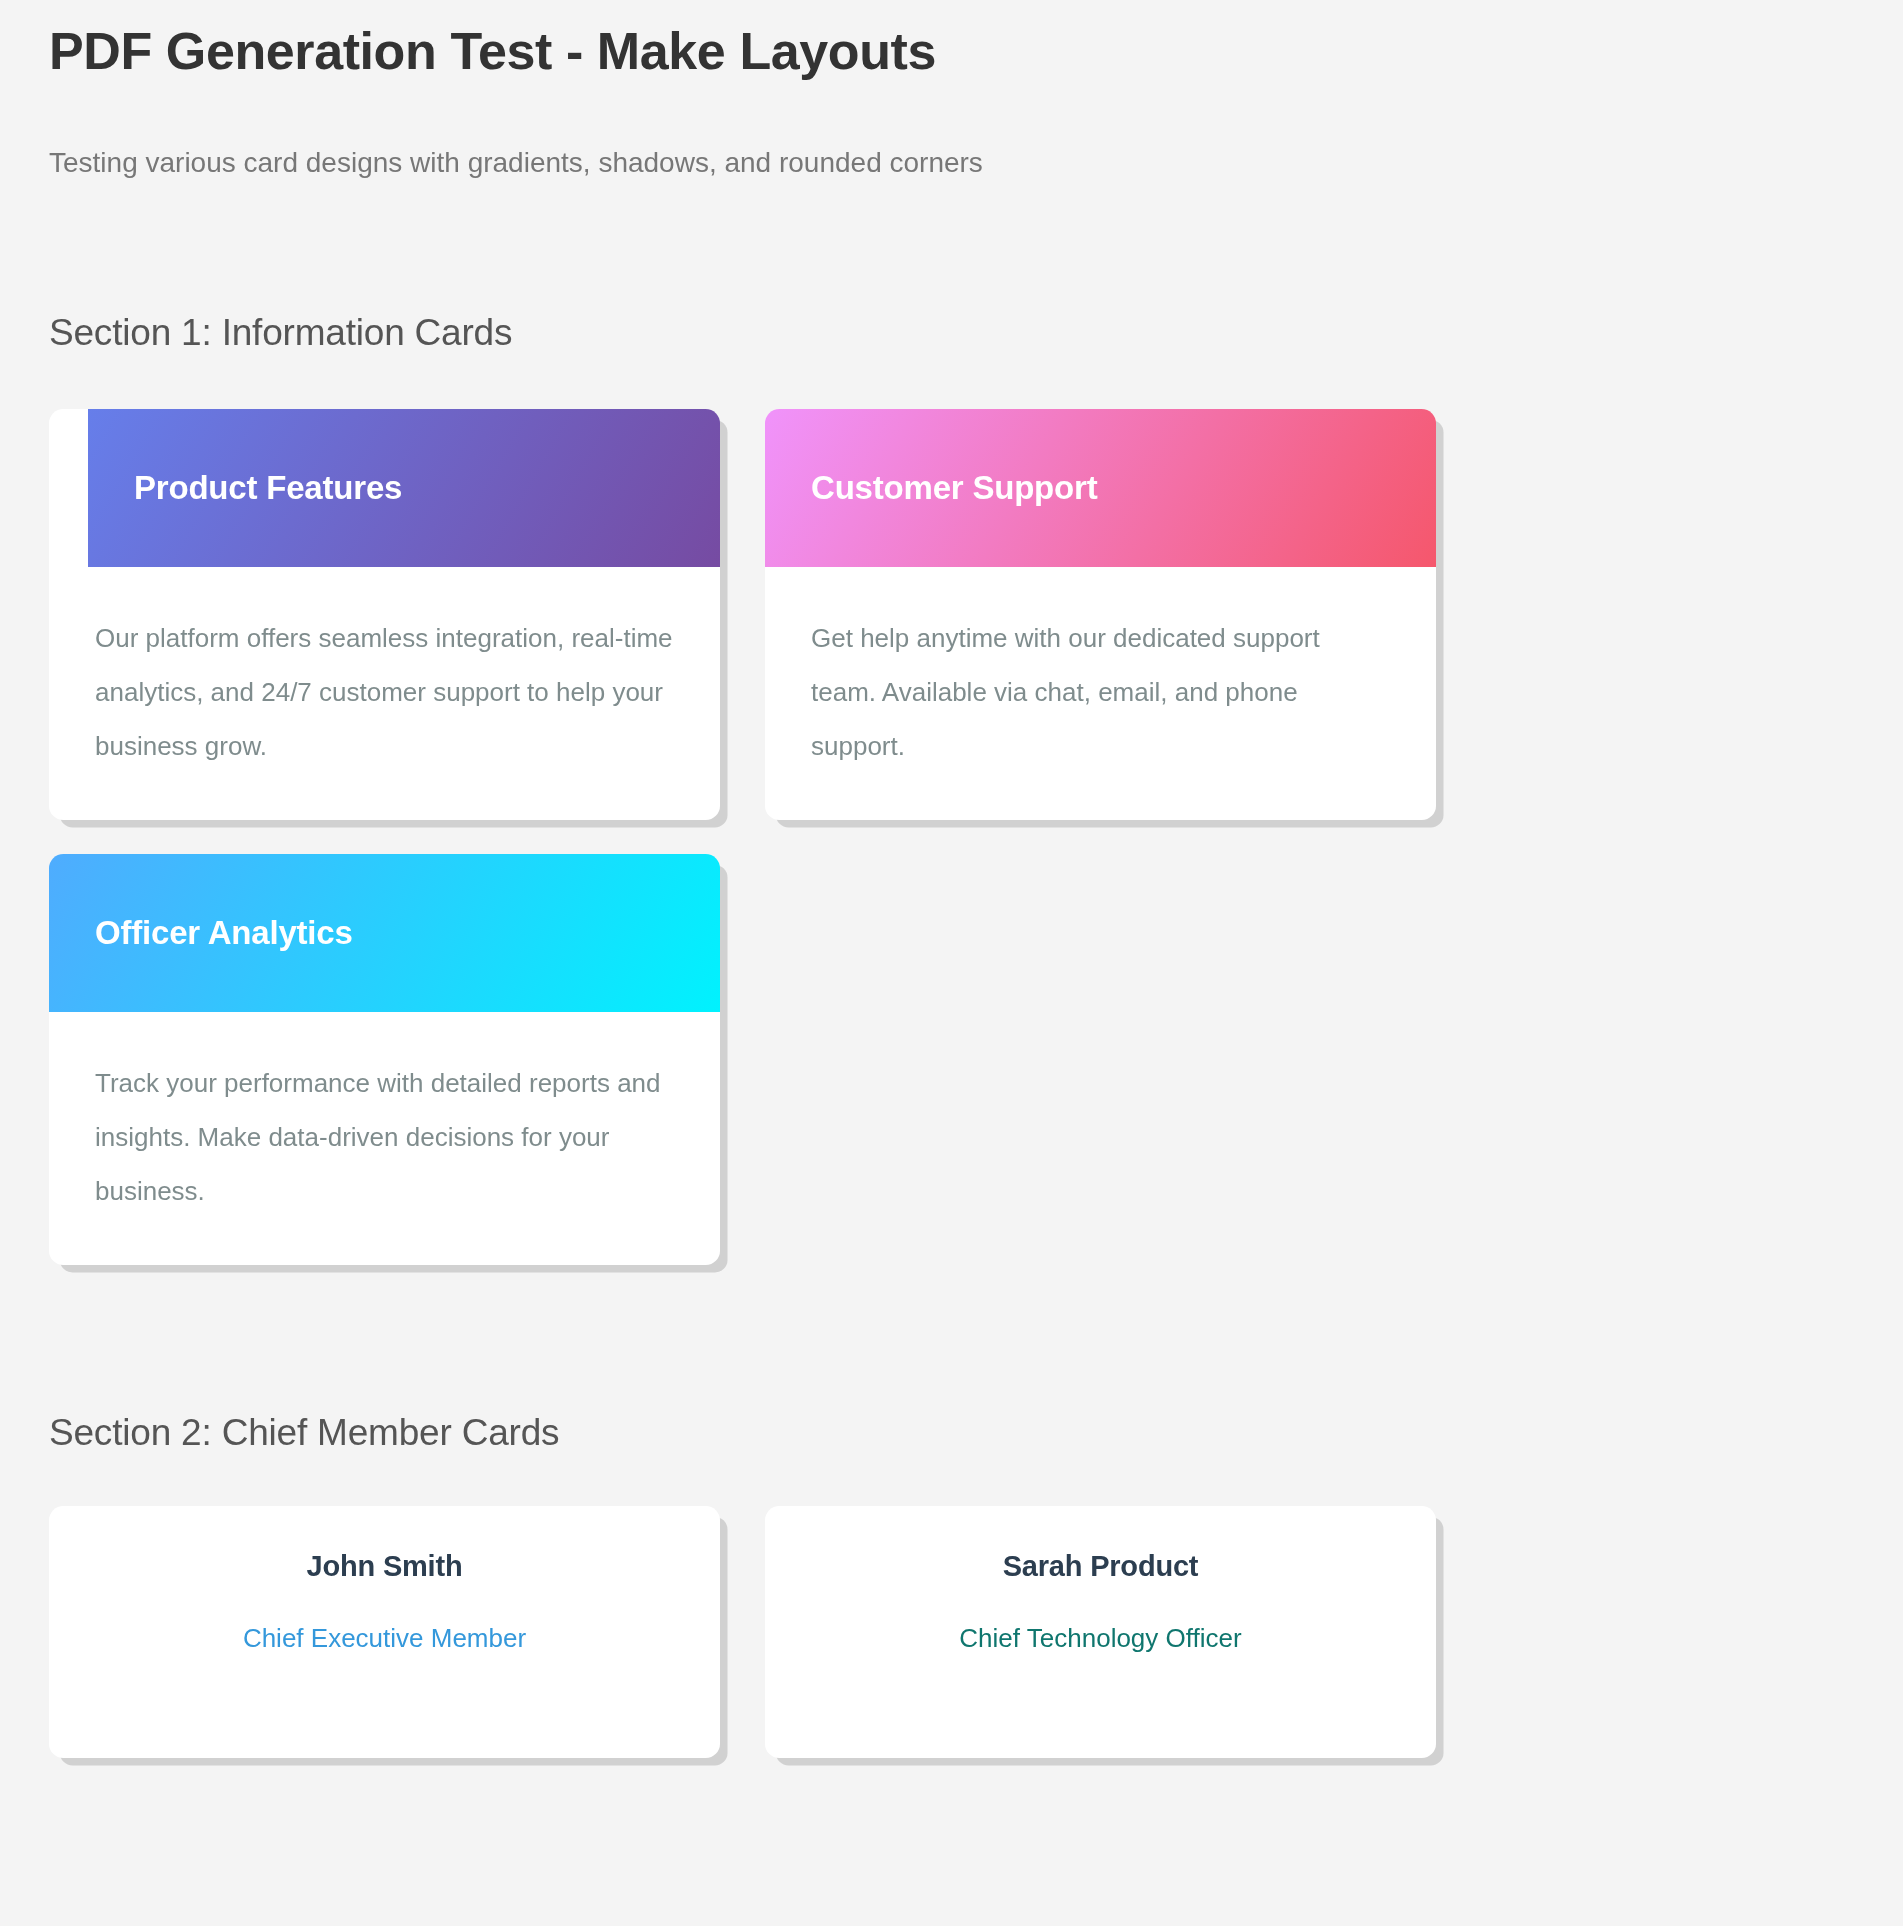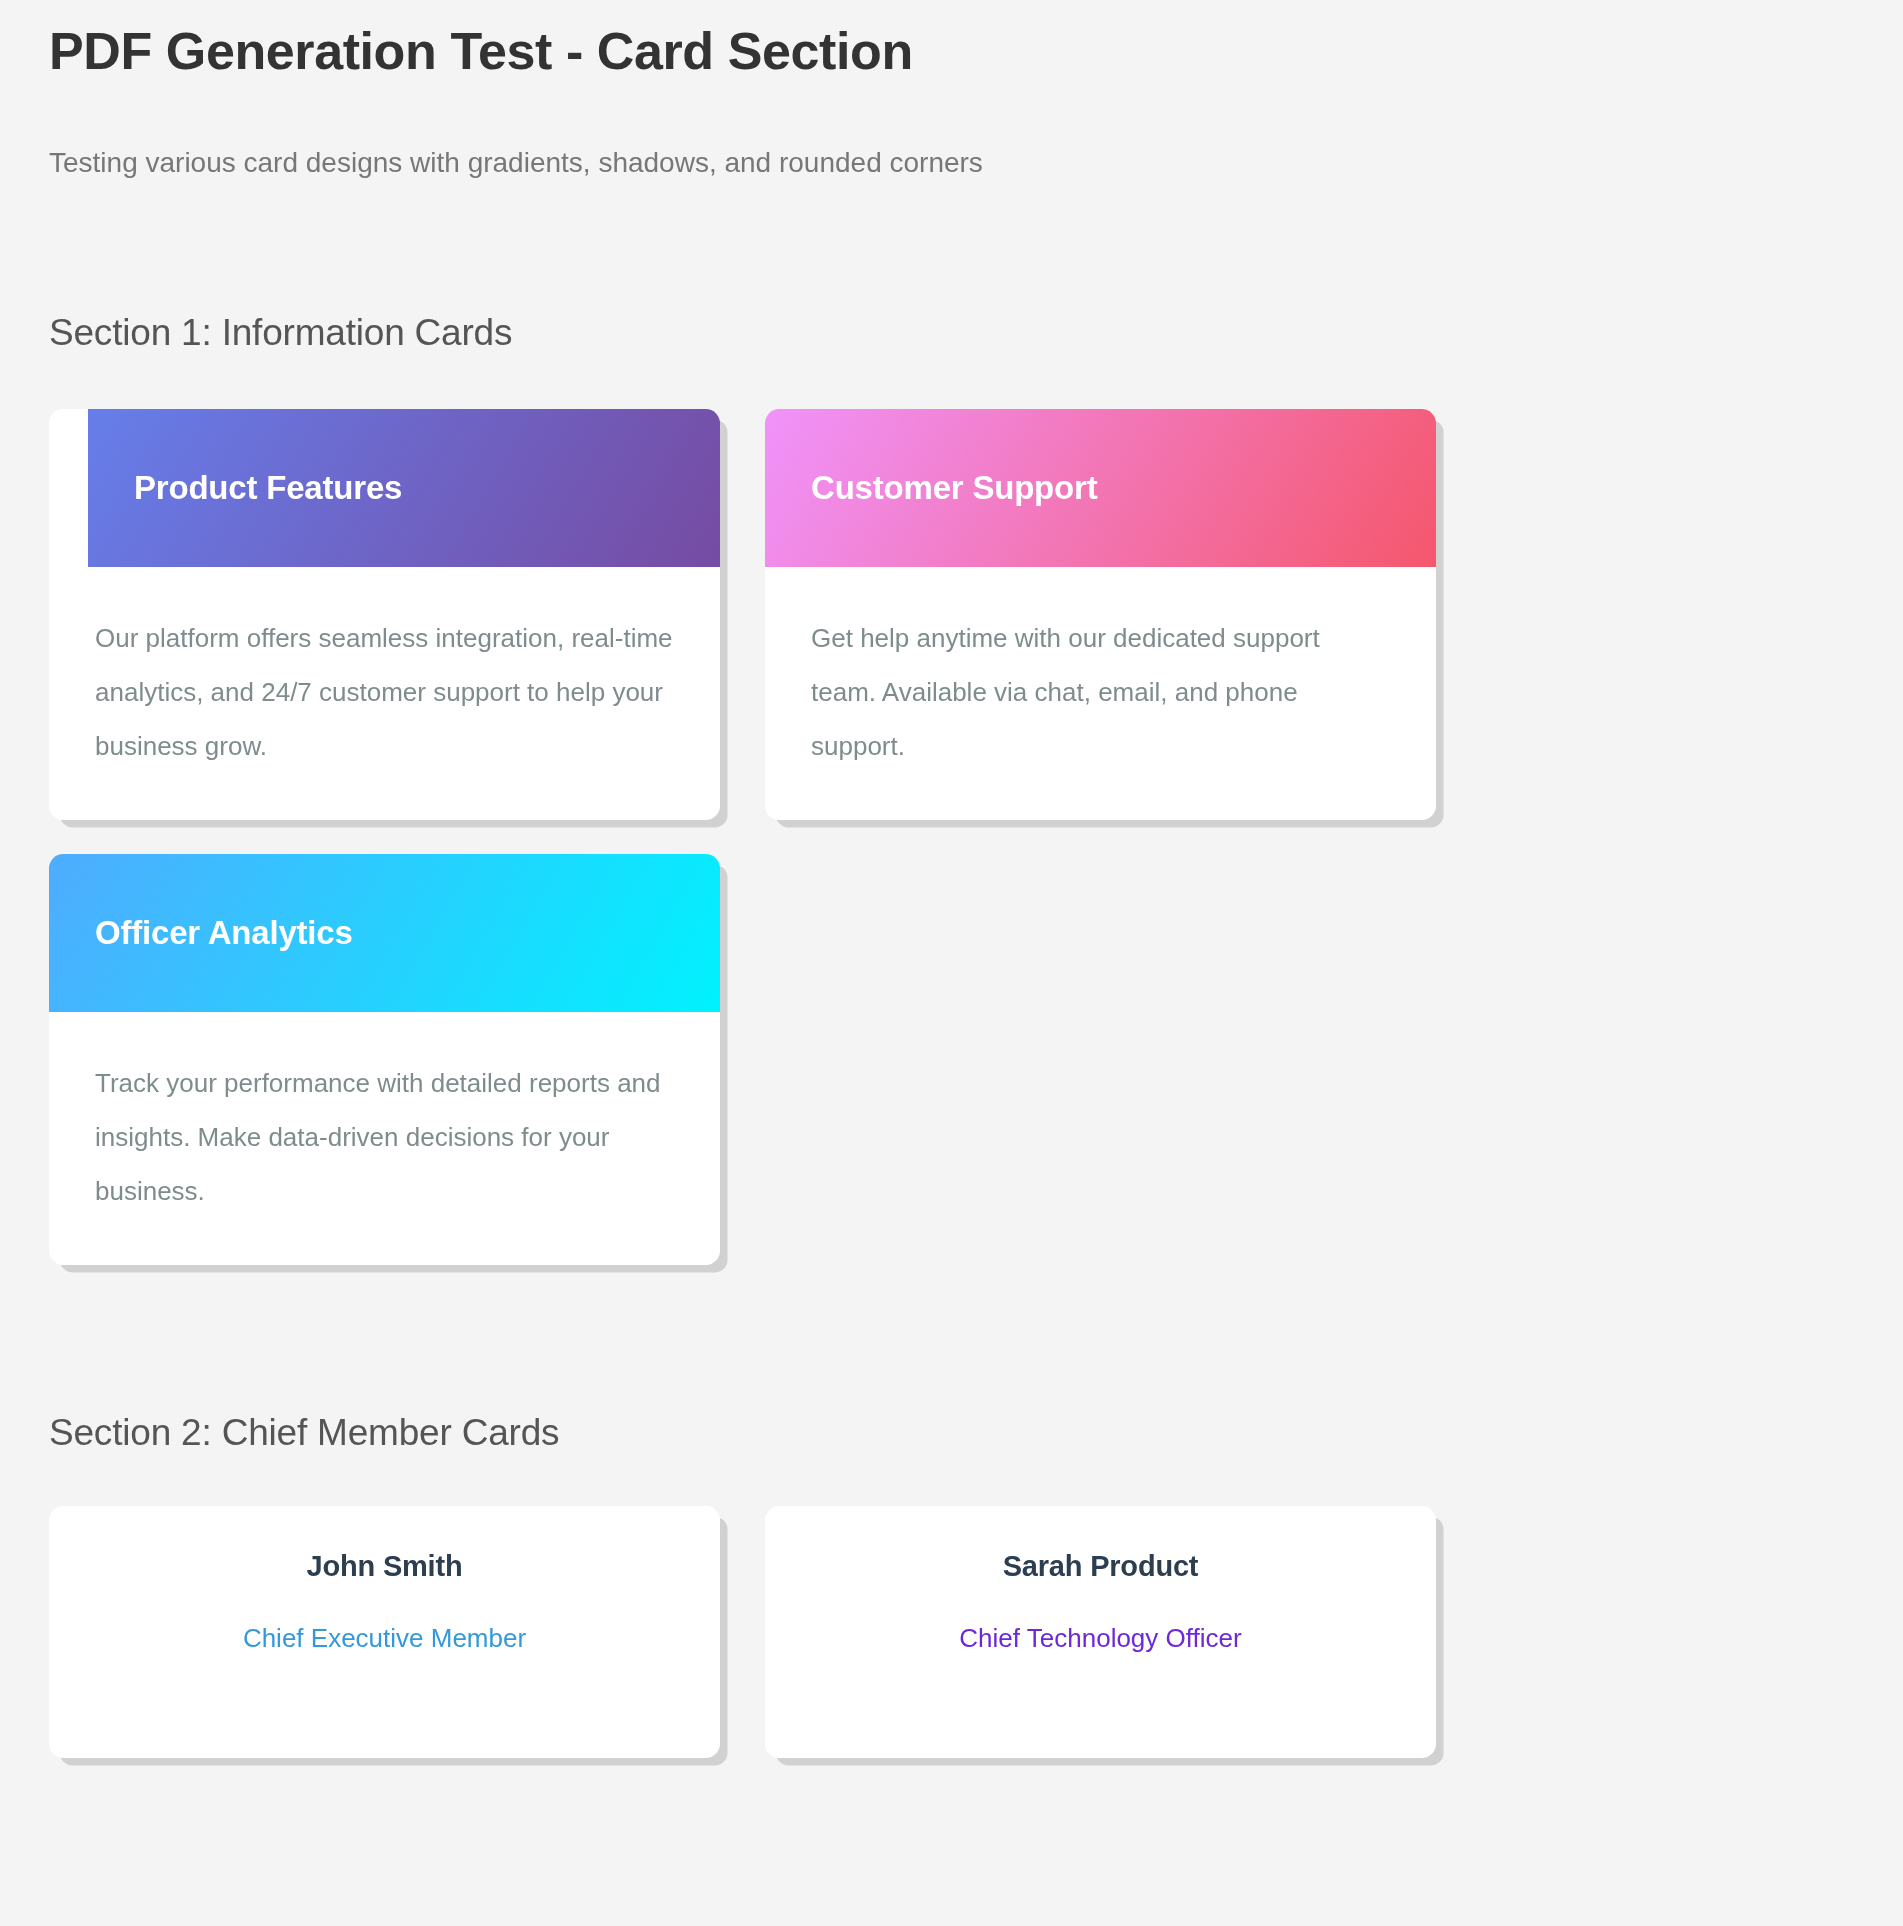--- a/index.html
+++ b/index.html
@@ -126,28 +126,28 @@
     letter-spacing: -0.2px;
   }
 
   .team-role {
     font-size: 26px;
     line-height: 1.3;
     margin-top: 39px;
   }
 
   .role-blue { color: #3498db; }
-  .role-red  { color: #6d28d9; }
+  .role-red  { color: #0f766e; }
 </style>
 </head>
 <body>
 
 <div class="page">
 
-  <h1 class="page-title">PDF Generation Test - Card Section</h1>
+  <h1 class="page-title">PDF Generation Test - Make Layouts</h1>
 
   <p class="page-subtitle">Testing various card designs with gradients, shadows, and rounded corners</p>
 
   <h2 class="section-heading section-1-heading">Section 1: Information Cards</h2>
 
   <div class="card-grid">
 
     <div class="info-card">
       <div class="info-card-header grad-purple">
         <span class="info-card-title">Product Features</span>

